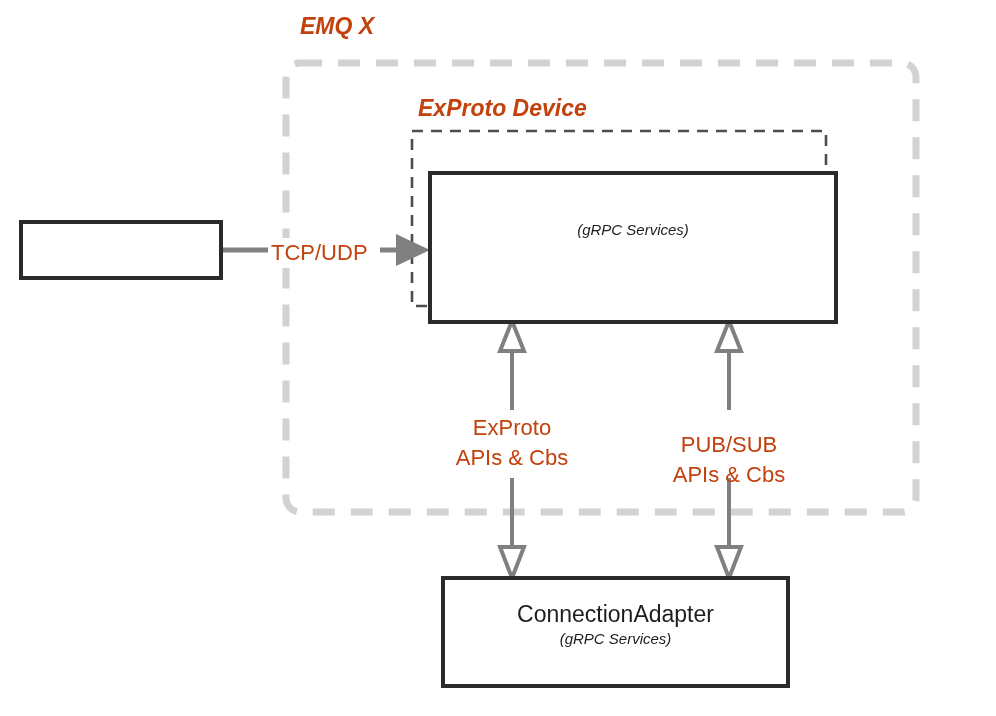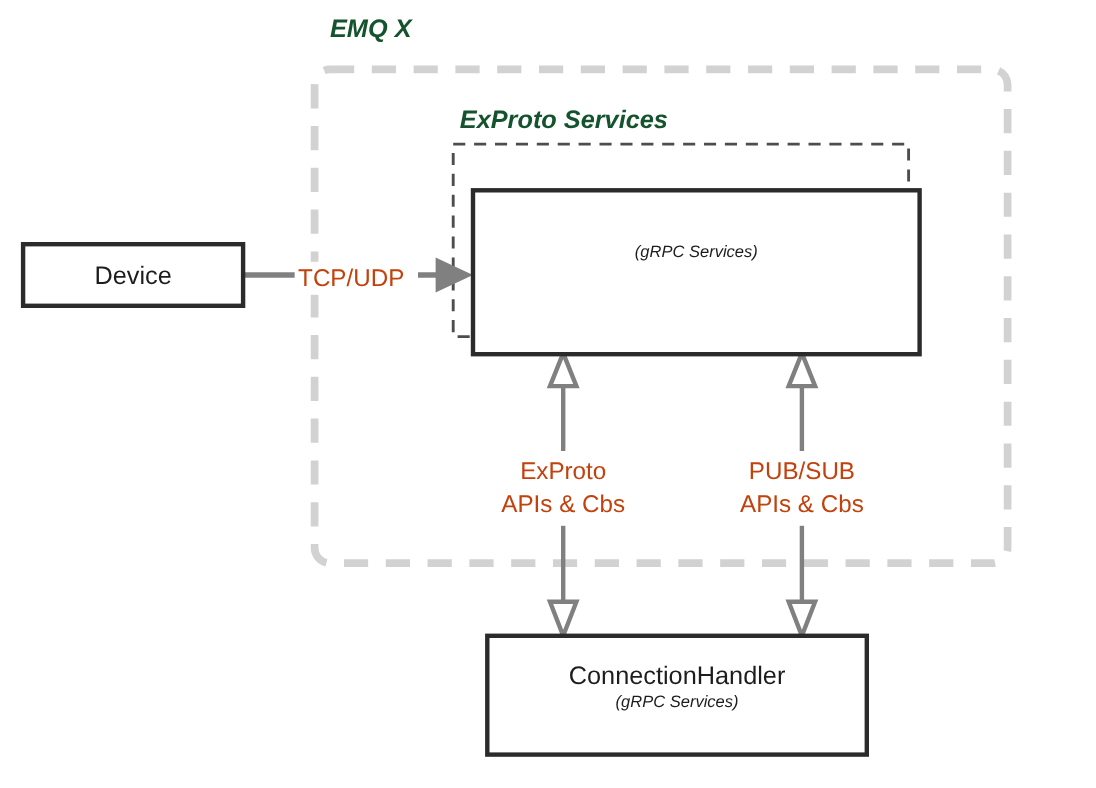--- a/index.html
+++ b/index.html
@@ -39,21 +39,21 @@
   .node-sub {
     font-size: 15px;
     font-style: italic;
     white-space: nowrap;
   }
   .group-label {
     position: absolute;
     font-size: 23px;
     font-weight: bold;
     font-style: italic;
-    color: #14532d;
+    color: #c2410c;
     white-space: nowrap;
   }
   .edge-label {
     position: absolute;
     font-size: 22px;
     color: #c2410c;
     text-align: center;
     line-height: 1.35;
     white-space: nowrap;
   }
@@ -91,40 +91,37 @@
 
     <rect x="21" y="222" width="200" height="56" fill="#ffffff" stroke="#2b2b2b" stroke-width="4"></rect>
 
     <rect x="430" y="173" width="406" height="149" fill="#ffffff" stroke="#2b2b2b" stroke-width="4"></rect>
 
     <rect x="443" y="578" width="345" height="108" fill="#ffffff" stroke="#2b2b2b" stroke-width="4"></rect>
   </svg>
 
   <div class="group-label" style="left:300px; top:13px;">EMQ X</div>
 
-  <div class="group-label" style="left:418px; top:95px;">ExProto Services</div>
+  <div class="group-label" style="left:418px; top:95px;">ExProto Device</div>
 
-  <div class="node-label" style="left:21px; top:236px; width:200px;">
-    <div class="node-title">Device</div>
-  </div>
 
   <div class="node-label" style="left:430px; top:220px; width:406px;">
     <div class="node-sub">(gRPC Services)</div>
   </div>
 
   <div class="node-label" style="left:443px; top:600px; width:345px;">
-    <div class="node-title">ConnectionHandler</div>
+    <div class="node-title">ConnectionAdapter</div>
     <div class="node-sub">(gRPC Services)</div>
   </div>
 
   <div class="edge-label boxed" style="left:268px; top:238px;">TCP/UDP</div>
 
   <div class="edge-label" style="left:412px; top:413px; width:200px;">
     <div>ExProto</div>
     <div>APIs &amp; Cbs</div>
   </div>
 
-  <div class="edge-label" style="left:629px; top:413px; width:200px;text-align:center;">
+  <div class="edge-label" style="left:629px; top:430px; width:200px;text-align:center;">
     <div>PUB/SUB</div>
     <div>APIs &amp; Cbs</div>
   </div>
 
 </div>
 
 </body></html>

